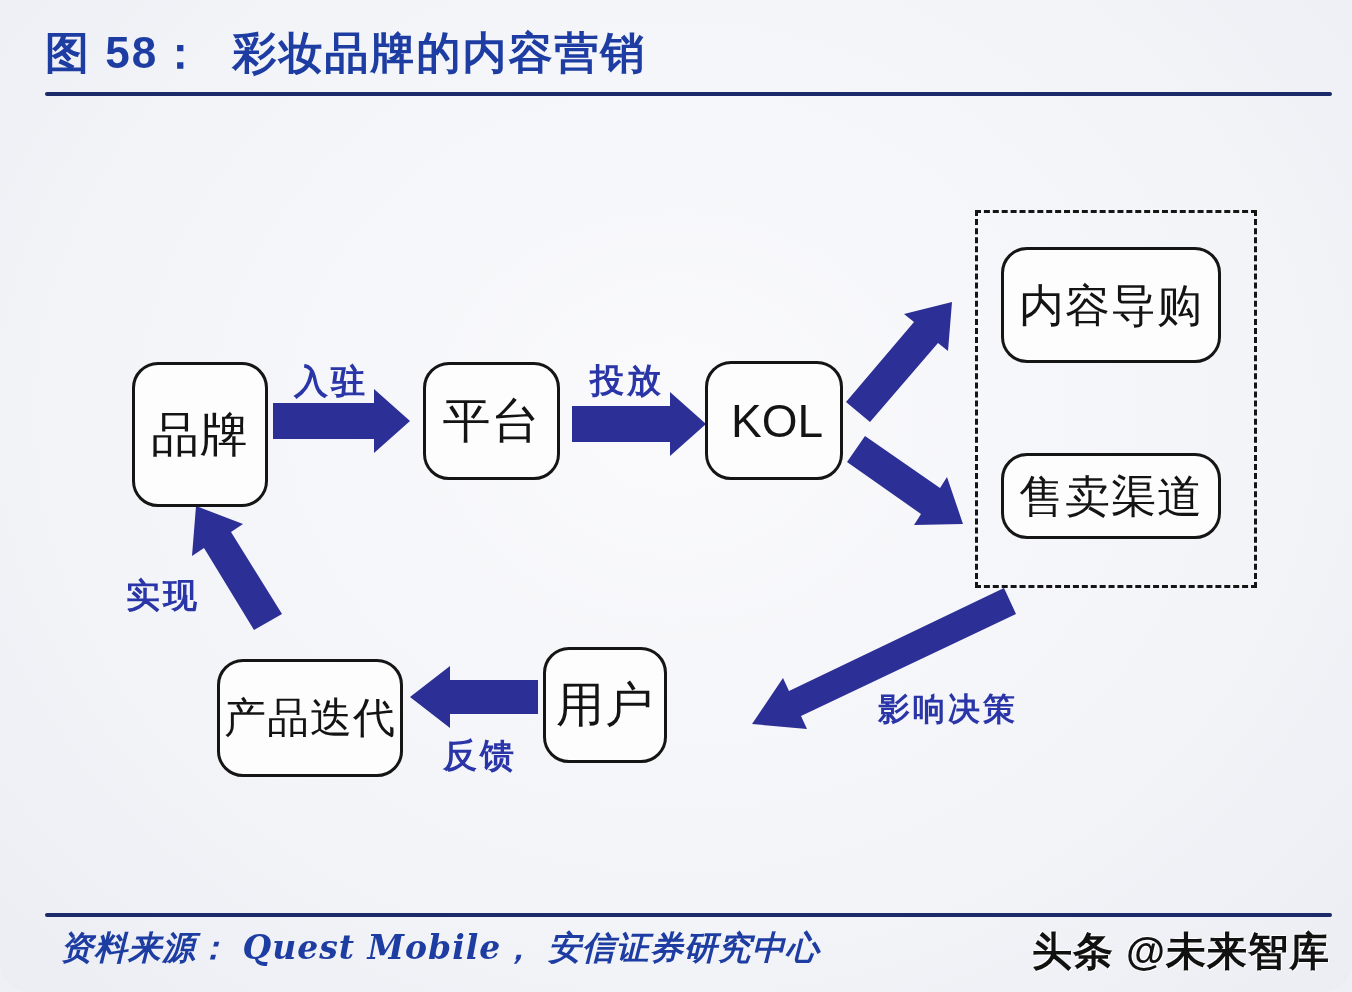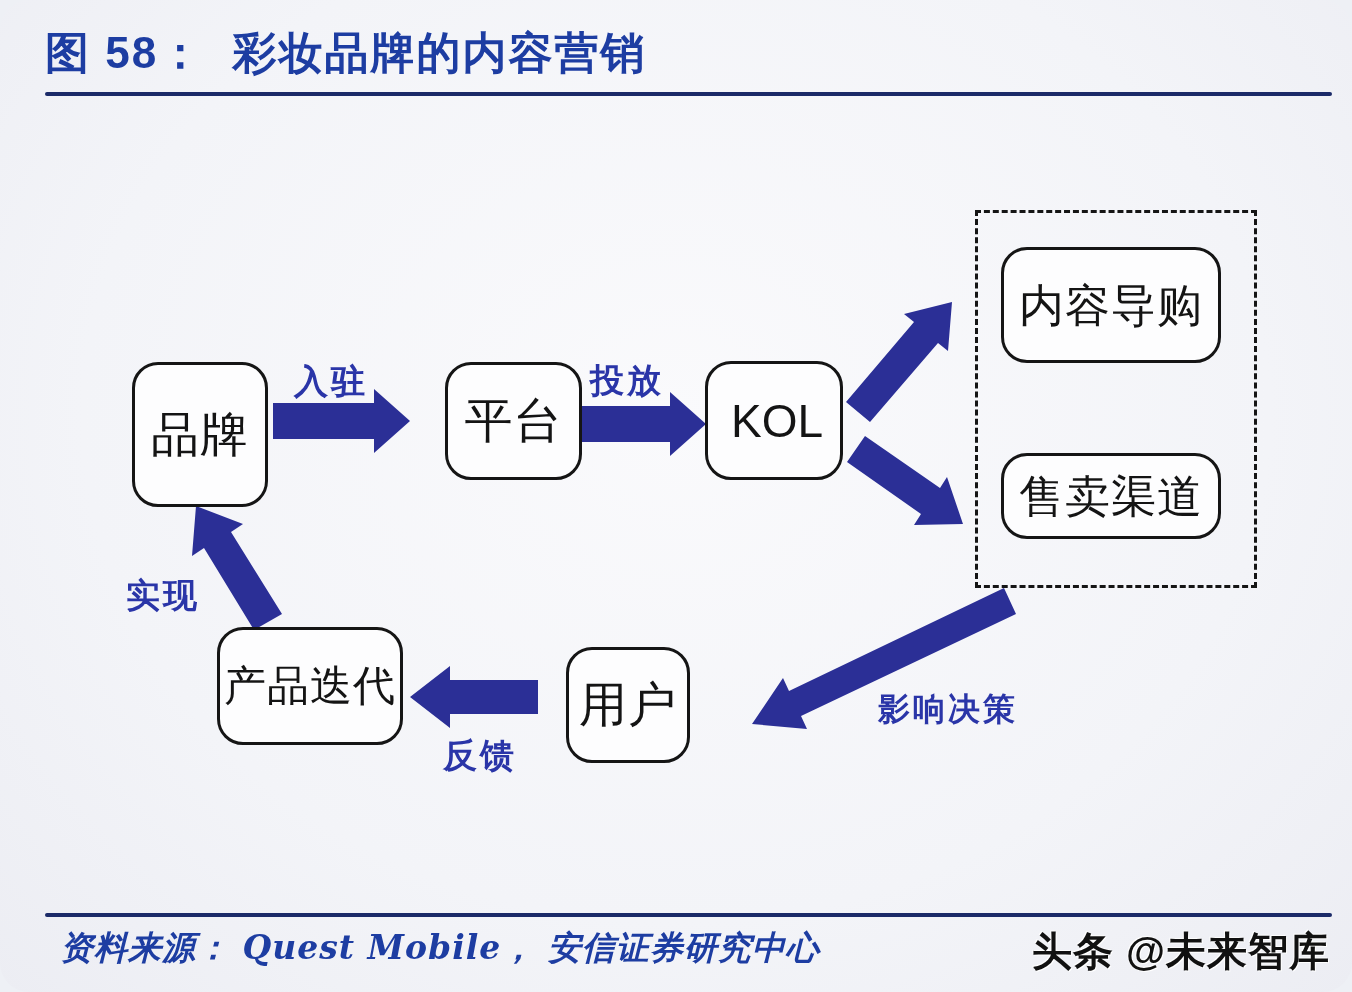--- a/index.html
+++ b/index.html
@@ -41,26 +41,26 @@
     background:var(--box-fill,#fdfdfe);
     border:3px solid var(--box-border,#151515);
     border-radius:26px;
     color:#141414;
     font-size:48px;
     letter-spacing:1px;
     line-height:1;
     white-space:nowrap;
   }
   .node.brand{left:132px;top:362px;width:136px;height:145px;}
-  .node.platform{left:445px;top:362px;width:137px;height:118px;}
+  .node.platform{left:423px;top:362px;width:137px;height:118px;}
   .node.kol{left:705px;top:361px;width:138px;height:119px;font-size:46px;letter-spacing:0;padding-left:6px;}
   .node.content-guide{left:1001px;top:247px;width:220px;height:116px;font-size:45px;}
   .node.sales-channel{left:1001px;top:453px;width:220px;height:86px;font-size:45px;}
-  .node.user{left:543px;top:647px;width:124px;height:116px;margin-left:23px;}
-  .node.product-iteration{left:217px;top:627px;width:186px;height:118px;font-size:42px;align-items:center;}
+  .node.user{left:543px;top:647px;width:124px;height:116px;}
+  .node.product-iteration{left:217px;top:659px;width:186px;height:118px;font-size:42px;align-items:center;}
   .dashed-group{
     position:absolute;left:975px;top:210px;width:282px;height:378px;
     border:3px dashed var(--box-border,#151515);
     background:transparent;
   }
   .edge-label{
     position:absolute;transform:translate(-50%,-50%);
     font-family:"DejaVu Serif","Liberation Serif",serif;
     font-weight:bold;
     color:var(--label-blue,#2a35a8);

